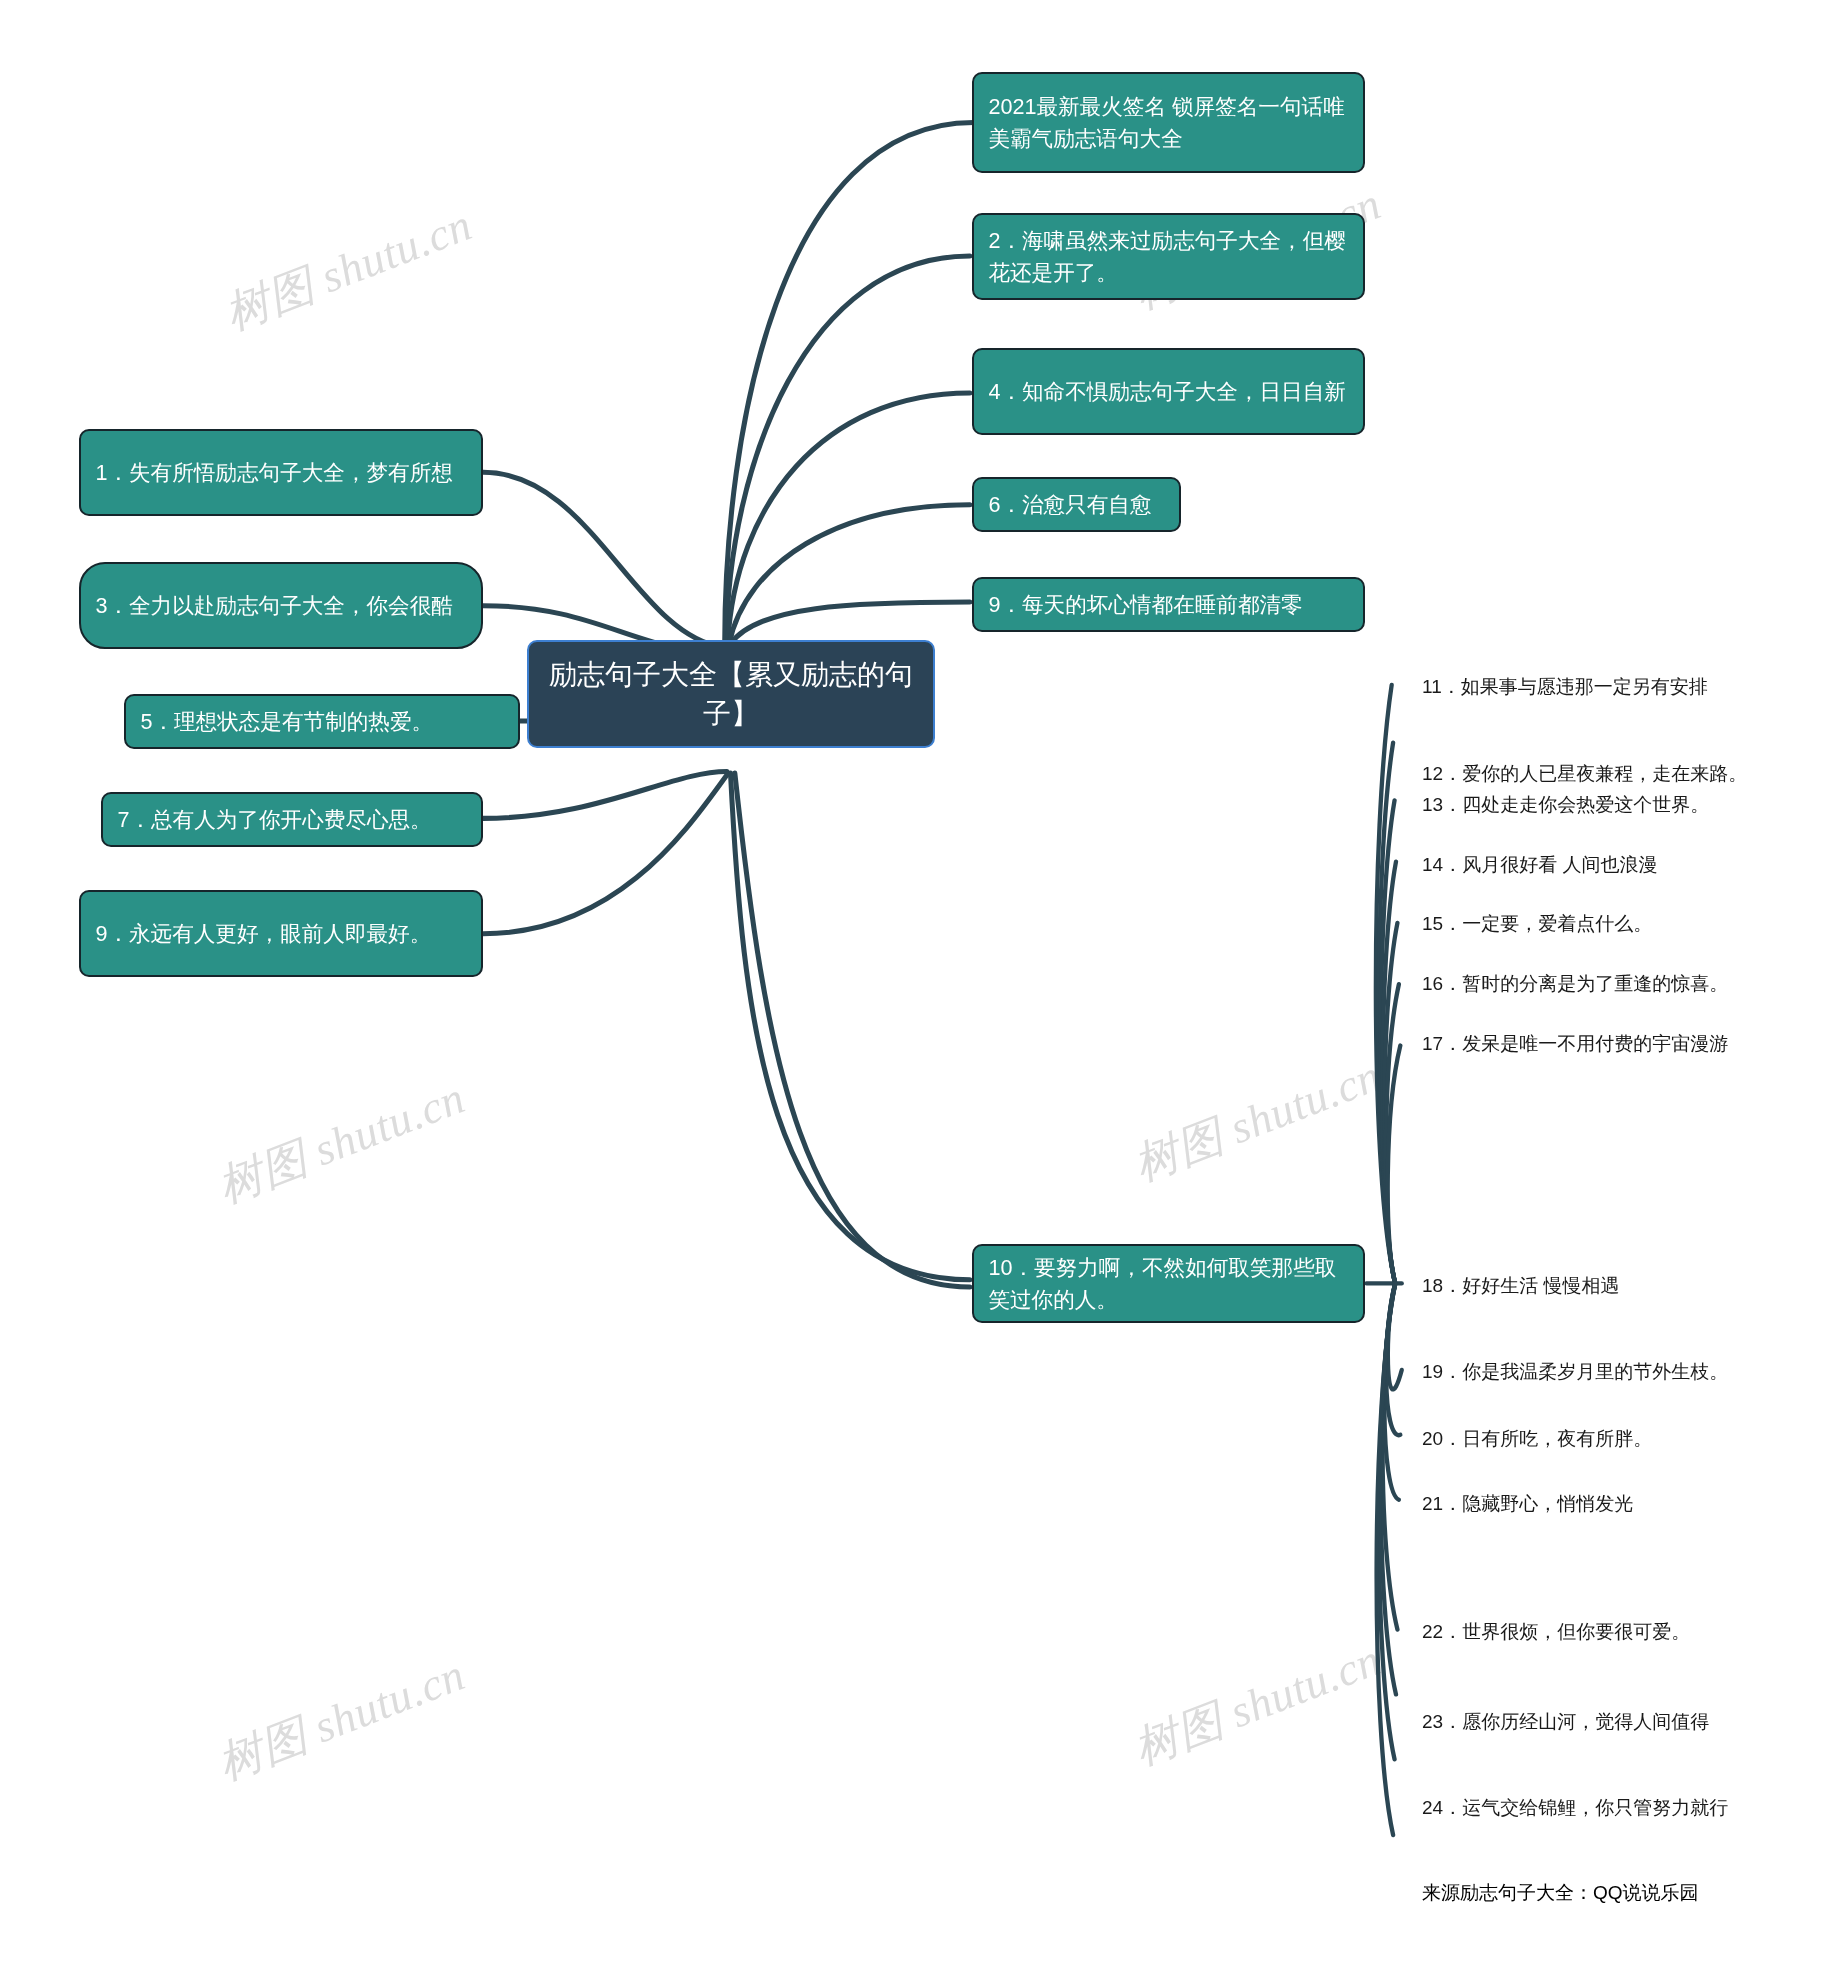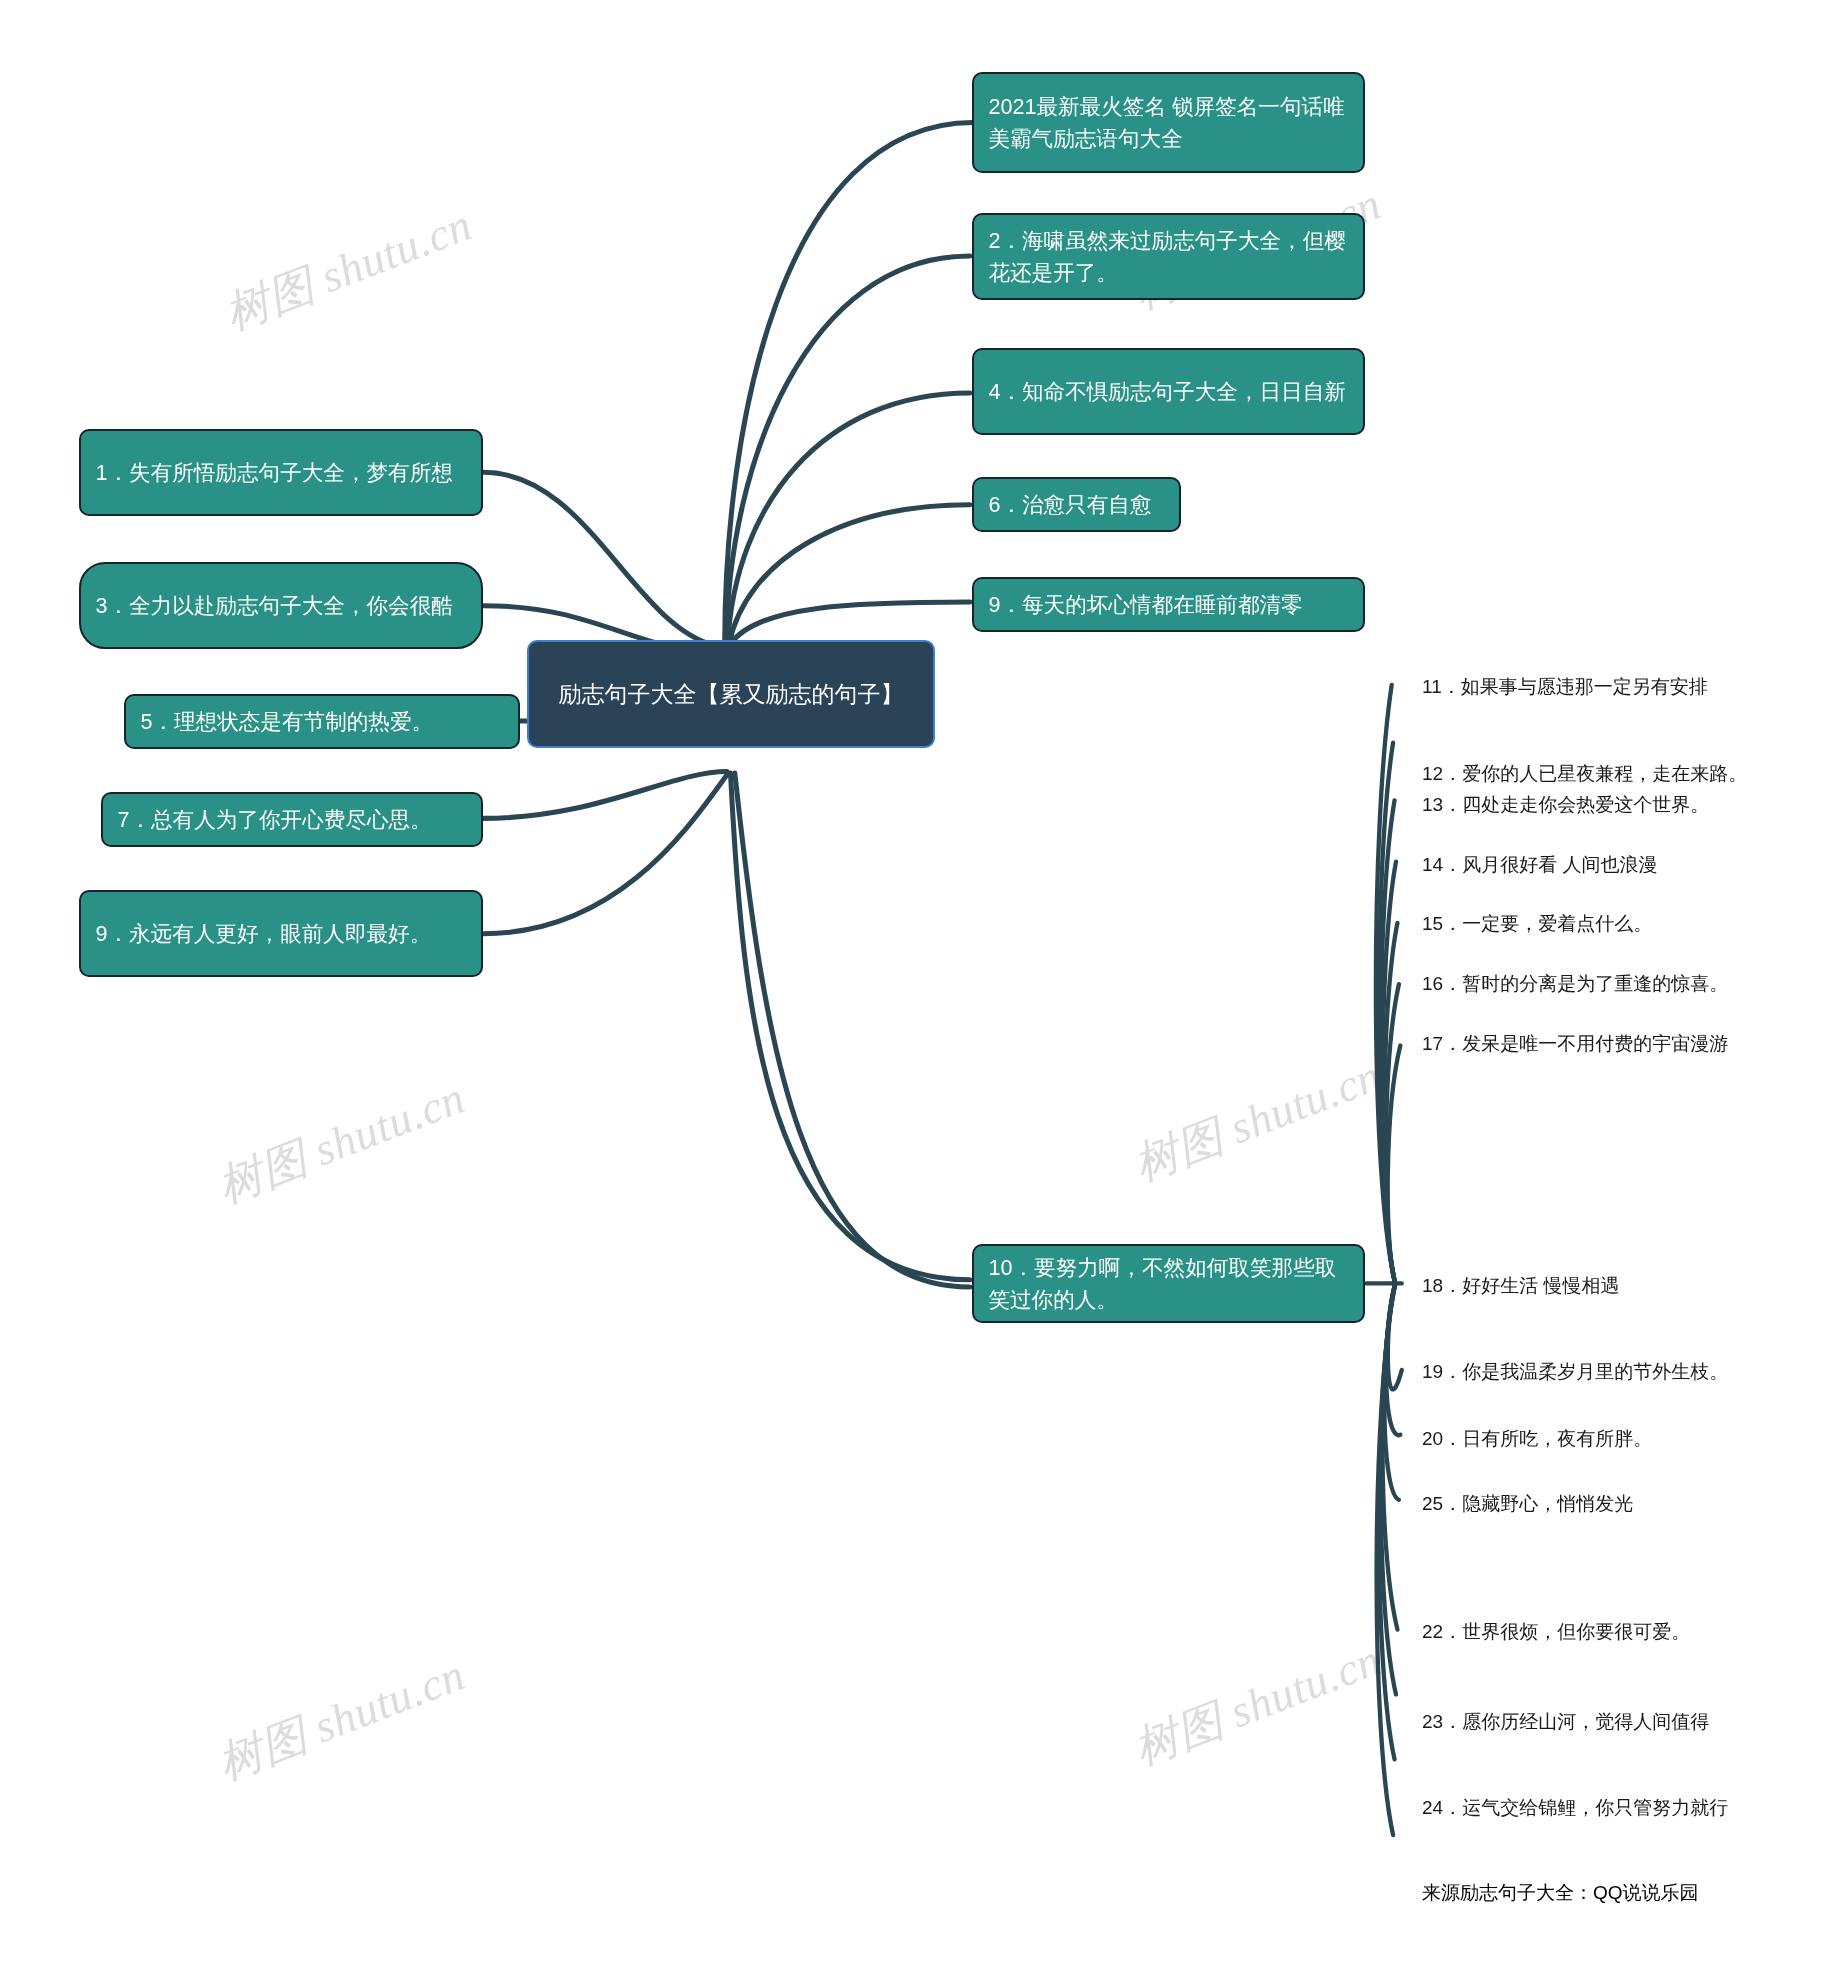--- a/index.html
+++ b/index.html
@@ -23,21 +23,21 @@
   .node{position:absolute;box-sizing:border-box;z-index:20;
         display:flex;align-items:center;}
   .leaf{
     background:#2a9187;border:2.2px solid #16252b;border-radius:10px;
     color:#ffffff;font-size:21.6px;line-height:1.46;
     padding:11.5px 14.4px;
   }
   .leaf .txt{display:block;width:100%;}
   .root{
     background:#2b4356;border:2.2px solid #3d7fd0;border-radius:10px;
-    color:#ffffff;font-size:23px;line-height:1.40;text-align:center;
+    color:#ffffff;font-size:28px;line-height:1.40;text-align:center;
     padding:13px 16px;justify-content:center;
   }
   .plain{
     position:absolute;z-index:20;color:#1a1a1a;font-size:19px;
     line-height:1.4;white-space:nowrap;
   }
   .plain.src{color:#000000;}
 </style>
 </head>
 <body>
@@ -151,20 +151,20 @@
   <div class="plain" style="left:1422px; top:674px;">11．如果事与愿违那一定另有安排</div>
   <div class="plain" style="left:1422px; top:733px;margin-top:28px;">12．爱你的人已星夜兼程，走在来路。</div>
   <div class="plain" style="left:1422px; top:792px;">13．四处走走你会热爱这个世界。</div>
   <div class="plain" style="left:1422px; top:852px;">14．风月很好看 人间也浪漫</div>
   <div class="plain" style="left:1422px; top:911px;">15．一定要，爱着点什么。</div>
   <div class="plain" style="left:1422px; top:971px;">16．暂时的分离是为了重逢的惊喜。</div>
   <div class="plain" style="left:1422px; top:1031px;">17．发呆是唯一不用付费的宇宙漫游</div>
   <div class="plain" style="left:1422px; top:1273px;">18．好好生活 慢慢相遇</div>
   <div class="plain" style="left:1422px; top:1359px;">19．你是我温柔岁月里的节外生枝。</div>
   <div class="plain" style="left:1422px; top:1426px;">20．日有所吃，夜有所胖。</div>
-  <div class="plain" style="left:1422px; top:1491px;">25．隐藏野心，悄悄发光</div>
+  <div class="plain" style="left:1422px; top:1491px;">21．隐藏野心，悄悄发光</div>
   <div class="plain" style="left:1422px; top:1619px;">22．世界很烦，但你要很可爱。</div>
   <div class="plain" style="left:1422px; top:1709px;">23．愿你历经山河，觉得人间值得</div>
   <div class="plain" style="left:1422px; top:1795px;">24．运气交给锦鲤，你只管努力就行</div>
   <div class="plain src" style="left:1422px; top:1880px;">来源励志句子大全：QQ说说乐园</div>
 
 </div>
 
 
 </body></html>

